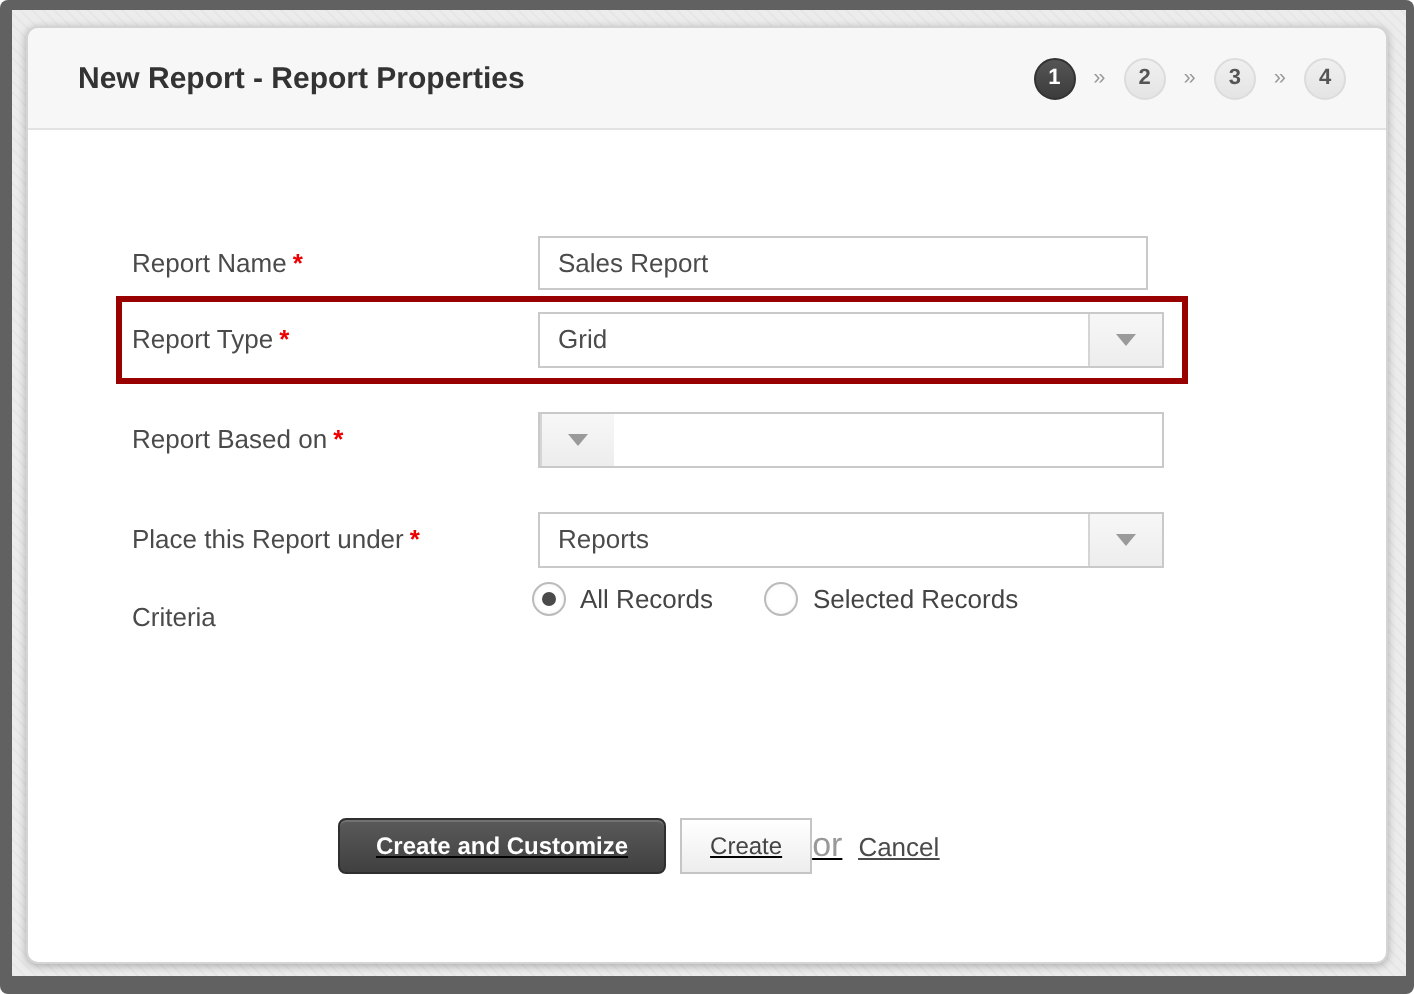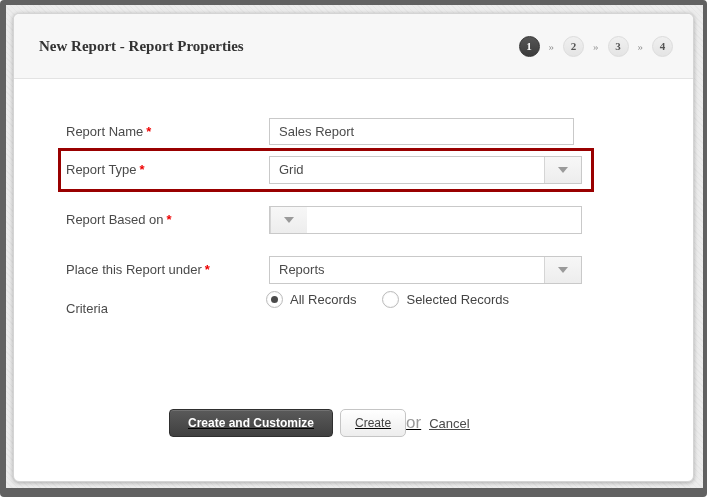--- a/index.html
+++ b/index.html
@@ -20,27 +20,26 @@
   }
   .card {
     position:absolute; left:7px; top:8px;
     width:681px; height:469px;
     background:#ffffff;
     border:1px solid #d4d4d4;
     border-radius:6px;
     box-shadow:0 1px 4px rgba(0,0,0,0.28);
   }
   .card-header {
-    height:65px;
+    height:51px;
     background:#f7f7f7;
     border-bottom:1px solid #e3e3e3;
     border-radius:6px 6px 0 0;
     display:flex; align-items:center; justify-content:space-between;
     padding:0 20px 0 25px;
-    font-family:Liberation Serif, serif;
   }
   .title { font-size:15px; font-weight:bold; color:#333; }
 
   .steps { display:flex; align-items:center; gap:9px; }
   .step {
     width:21px; height:21px; border-radius:50%;
     display:flex; align-items:center; justify-content:center;
     font-size:11px; font-weight:bold;
   }
   .step.inactive {
@@ -139,21 +138,21 @@
     color:#fff; font-size:12px; font-weight:bold;
     font-family:"Liberation Sans", sans-serif;
     box-shadow:inset 0 1px 0 rgba(255,255,255,0.15);
     cursor:pointer;
   }
   .btn-secondary {
     height:28px; padding:0 14px;
     margin-left:7px;
     background:linear-gradient(#ffffff,#ededed);
     border:1px solid #c5c5c5;
-    border-radius:5px;
+    border-radius:0;
     color:#444; font-size:12px;
     font-family:"Liberation Sans", sans-serif;
     cursor:pointer;
   }
   .or-text { font-size:17px; color:#999; }
   .cancel-link { font-size:13px; color:#4a4a4a; text-decoration:underline; margin-left:8px; cursor:pointer; }
 
   
   .row1-y { top:51px; }
   .row2-y { top:89px; }

